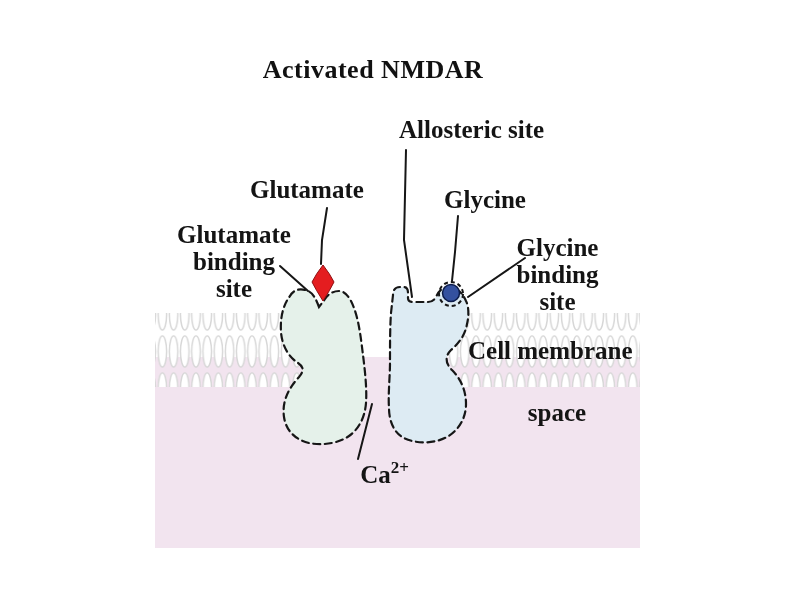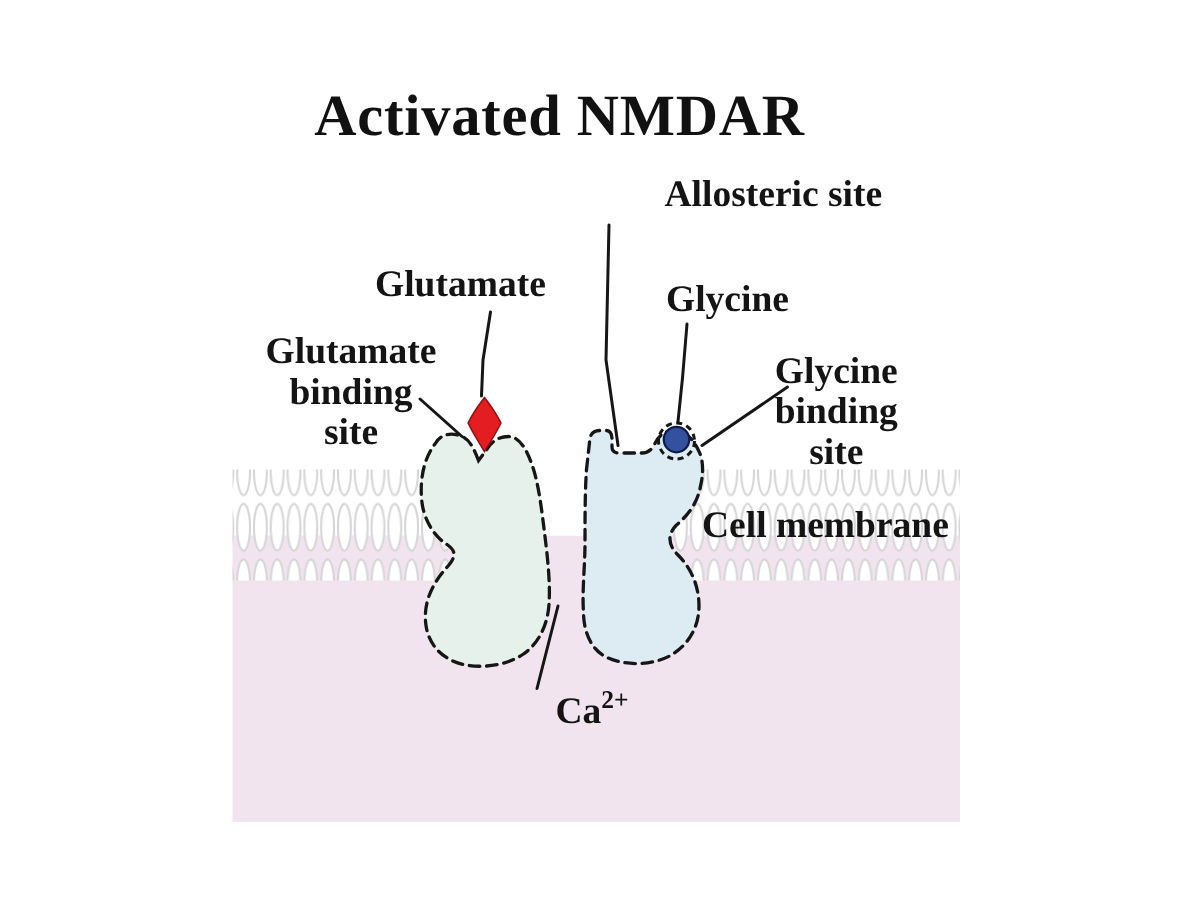--- a/index.html
+++ b/index.html
@@ -8,21 +8,21 @@
     font-family:"Liberation Serif","DejaVu Serif",serif;overflow:hidden;
   }
   #diagram-svg{position:absolute;left:0;top:0;}
   .lbl{
     position:absolute;color:#141414;font-weight:bold;
     font-size:25px;line-height:27px;white-space:nowrap;
   }
   .lbl.center{text-align:center;white-space:normal;}
   #title{
     position:absolute;left:373px;top:55px;transform:translateX(-50%);
-    font-size:39px;font-weight:bold;color:#111;letter-spacing:.5px;white-space:nowrap;
+    font-size:26px;font-weight:bold;color:#111;letter-spacing:.5px;white-space:nowrap;
   }
   .sup{font-size:17px;position:relative;top:-10px;font-weight:bold;}
 </style>
 </head>
 <body>
 
 <div id="canvas">
 
   <svg id="diagram-svg" width="800" height="600" viewBox="0 0 800 600">
     <defs>
@@ -64,40 +64,41 @@
     <path d="M327,208 L322,240 L321,264" fill="none" stroke="#161616" stroke-width="2" stroke-linecap="round"></path>
     <path d="M280,266 L308,291" fill="none" stroke="#161616" stroke-width="2" stroke-linecap="round"></path>
     <path d="M406,150 L404,240 L412,297" fill="none" stroke="#161616" stroke-width="2" stroke-linecap="round"></path>
     <path d="M458,216 L455,252 L452,281" fill="none" stroke="#161616" stroke-width="2" stroke-linecap="round"></path>
     <path d="M525,258 L468,297" fill="none" stroke="#161616" stroke-width="2" stroke-linecap="round"></path>
     <path d="M372,404 L358,459" fill="none" stroke="#161616" stroke-width="2" stroke-linecap="round"></path>
   </svg>
 
   <div id="title">Activated NMDAR</div>
 
-  <div class="lbl" style="left:399px;top:116px;margin-left:44px;">Allosteric site</div>
+  <div class="lbl" style="left:399px;top:116px;">Allosteric site</div>
 
   <div class="lbl" style="left:250px;top:176px;">Glutamate</div>
 
   <div class="lbl center" style="left:160px;top:221px;width:148px;">
     <div>Glutamate</div>
     <div>binding</div>
     <div>site</div>
   </div>
 
   <div class="lbl" style="left:444px;top:186px;">Glycine</div>
 
   <div class="lbl center" style="left:485px;top:234px;width:145px;">
     <div>Glycine</div>
     <div>binding</div>
     <div>site</div>
   </div>
 
   <div class="lbl" style="left:468px;top:337px;">Cell membrane</div>
 
   <div class="lbl center" style="left:478px;top:398px;width:158px;line-height:29px;">
+    <div>space</div>
   </div>
 
-  <div class="lbl center" style="left:304px;top:460px;width:115px;line-height:30px;text-align:right;">
+  <div class="lbl center" style="left:327px;top:460px;width:115px;line-height:30px;">
     <div><span>Ca</span><span class="sup">2+</span></div>
   </div>
 
 </div>
 
 </body></html>

